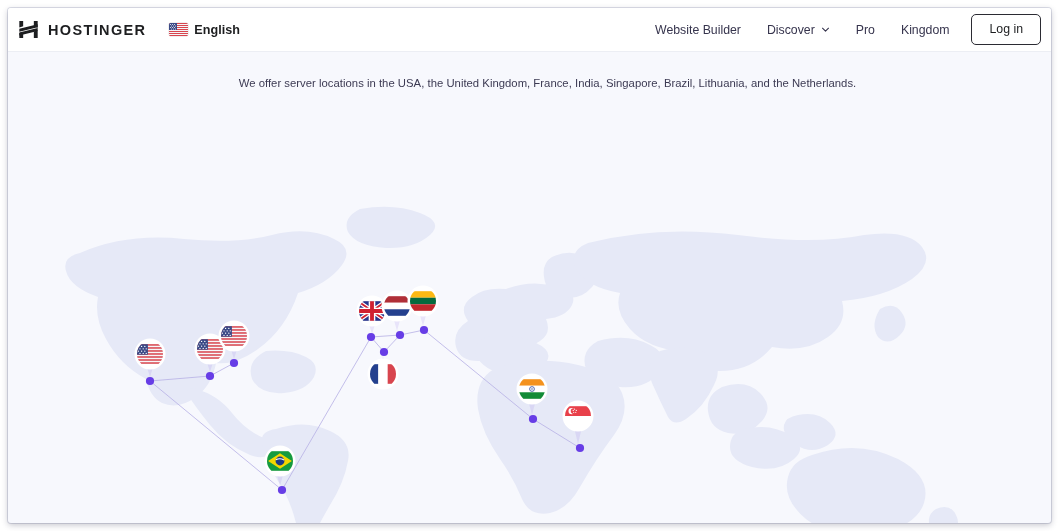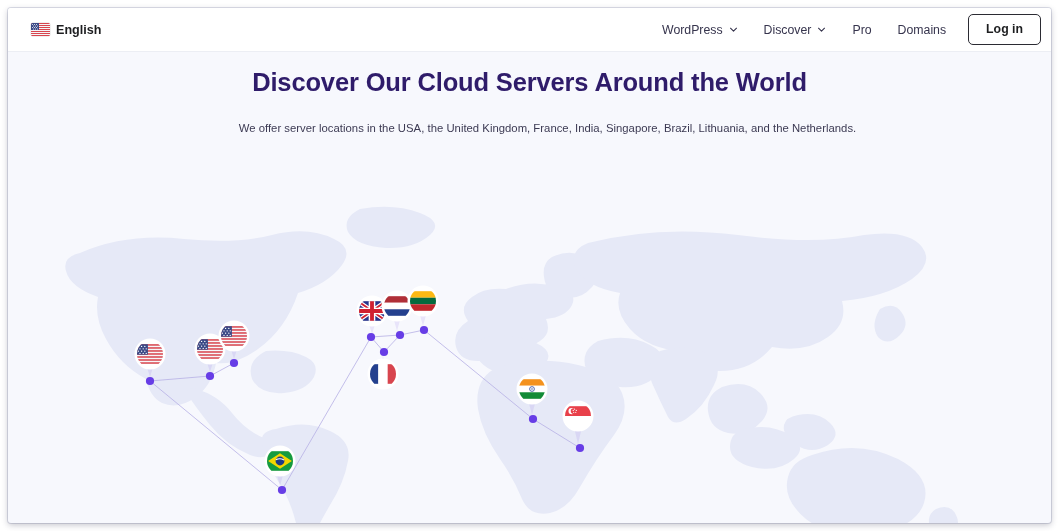--- a/index.html
+++ b/index.html
@@ -42,21 +42,21 @@
     display:flex;align-items:center;gap:0px;
   }
   .navitem{
     display:flex;align-items:center;gap:6px;
     font-size:12.3px;color:#36344d;
     padding:0 13px;height:44px;cursor:pointer;white-space:nowrap;
   }
   .caret{display:block;width:9px;height:9px;}
   .loginbtn{
     margin-left:9px;
-    font-size:12.3px;font-weight:700;color:#1d1e20;
+    font-size:12.3px;font-weight:400;color:#1d1e20;
     border:1.4px solid #2b2b33;border-radius:5px;
     padding:8px 17px;background:#fff;cursor:pointer;line-height:1;
   }
 
   
   #hero{position:relative;text-align:center;}
   .eyebrow{
     margin:0;padding-top:42px;
     font-size:11px;font-weight:700;letter-spacing:.85px;color:#727586;
   }
@@ -80,20 +80,31 @@
   .pin-body{fill:#ffffff;}
   .pin-shadow{fill:rgba(103,61,230,.10);}
 </style>
 </head>
 <body>
 
 <div id="page">
 
   <div id="header">
 
+    <div class="brand">
+      <svg class="logo-mark" viewBox="0 0 24 24">
+        <path fill="#1d1e20" d="M1.5 2.2h4.4v6.0l-4.4 1.5z"></path>
+        <path fill="#1d1e20" d="M18.1 2.2h4.4v7.7l-4.4-1.5z"></path>
+        <path fill="#1d1e20" d="M1.5 11.2l21-5.1v3.3l-21 5.1z"></path>
+        <path fill="#1d1e20" d="M1.5 15.5l21-5.1v3.3l-21 5.1z"></path>
+        <path fill="#1d1e20" d="M1.5 16.2l4.4-1.5v7.1H1.5z"></path>
+        <path fill="#1d1e20" d="M18.1 14.3l4.4-1.5v9H18.1z"></path>
+      </svg>
+      <span class="logo-word">HOSTINGER</span>
+    </div>
 
     <div class="lang">
       <svg class="flag-us-mini" viewBox="0 0 38 26">
         <rect width="38" height="26" fill="#f4f5f7"></rect>
         <g fill="#d8454e">
           <rect y="0" width="38" height="2"></rect>
           <rect y="4" width="38" height="2"></rect>
           <rect y="8" width="38" height="2"></rect>
           <rect y="12" width="38" height="2"></rect>
           <rect y="16" width="38" height="2"></rect>
@@ -114,43 +125,39 @@
             <circle cx="5" cy="12" r="1"></circle>
           <circle cx="9" cy="12" r="1"></circle>
             <circle cx="13" cy="12" r="1"></circle>
         </g>
       </svg>
       <span class="lang-label">English</span>
     </div>
 
     <nav class="mainnav">
       <div class="navitem">
-        <span>WordPress</span>
-        <svg class="caret" viewBox="0 0 12 12">
-          <path d="M2 4.3 L6 8.3 L10 4.3" fill="none" stroke="#36344d" stroke-width="1.5" stroke-linecap="round" stroke-linejoin="round"></path>
-        </svg>
+        <span>Website Builder</span>
       </div>
       <div class="navitem">
         <span>Discover</span>
         <svg class="caret" viewBox="0 0 12 12">
           <path d="M2 4.3 L6 8.3 L10 4.3" fill="none" stroke="#36344d" stroke-width="1.5" stroke-linecap="round" stroke-linejoin="round"></path>
         </svg>
       </div>
       <div class="navitem">
         <span>Pro</span>
       </div>
       <div class="navitem">
-        <span>Domains</span>
+        <span>Kingdom</span>
       </div>
       <button class="loginbtn">Log in</button>
     </nav>
   </div>
 
   <div id="hero">
-    <h1 class="title">Discover Our Cloud Servers Around the World</h1>
     <p class="sub">We offer server locations in the USA, the United Kingdom, France, India, Singapore, Brazil, Lithuania, and the Netherlands.</p>
   </div>
 
   <div id="mapwrap">
     <svg id="mapsvg" viewBox="0 0 1043 322">
       <defs>
 
         <clipPath id="cc">
             <circle cx="0" cy="0" r="13"></circle>
           </clipPath>

